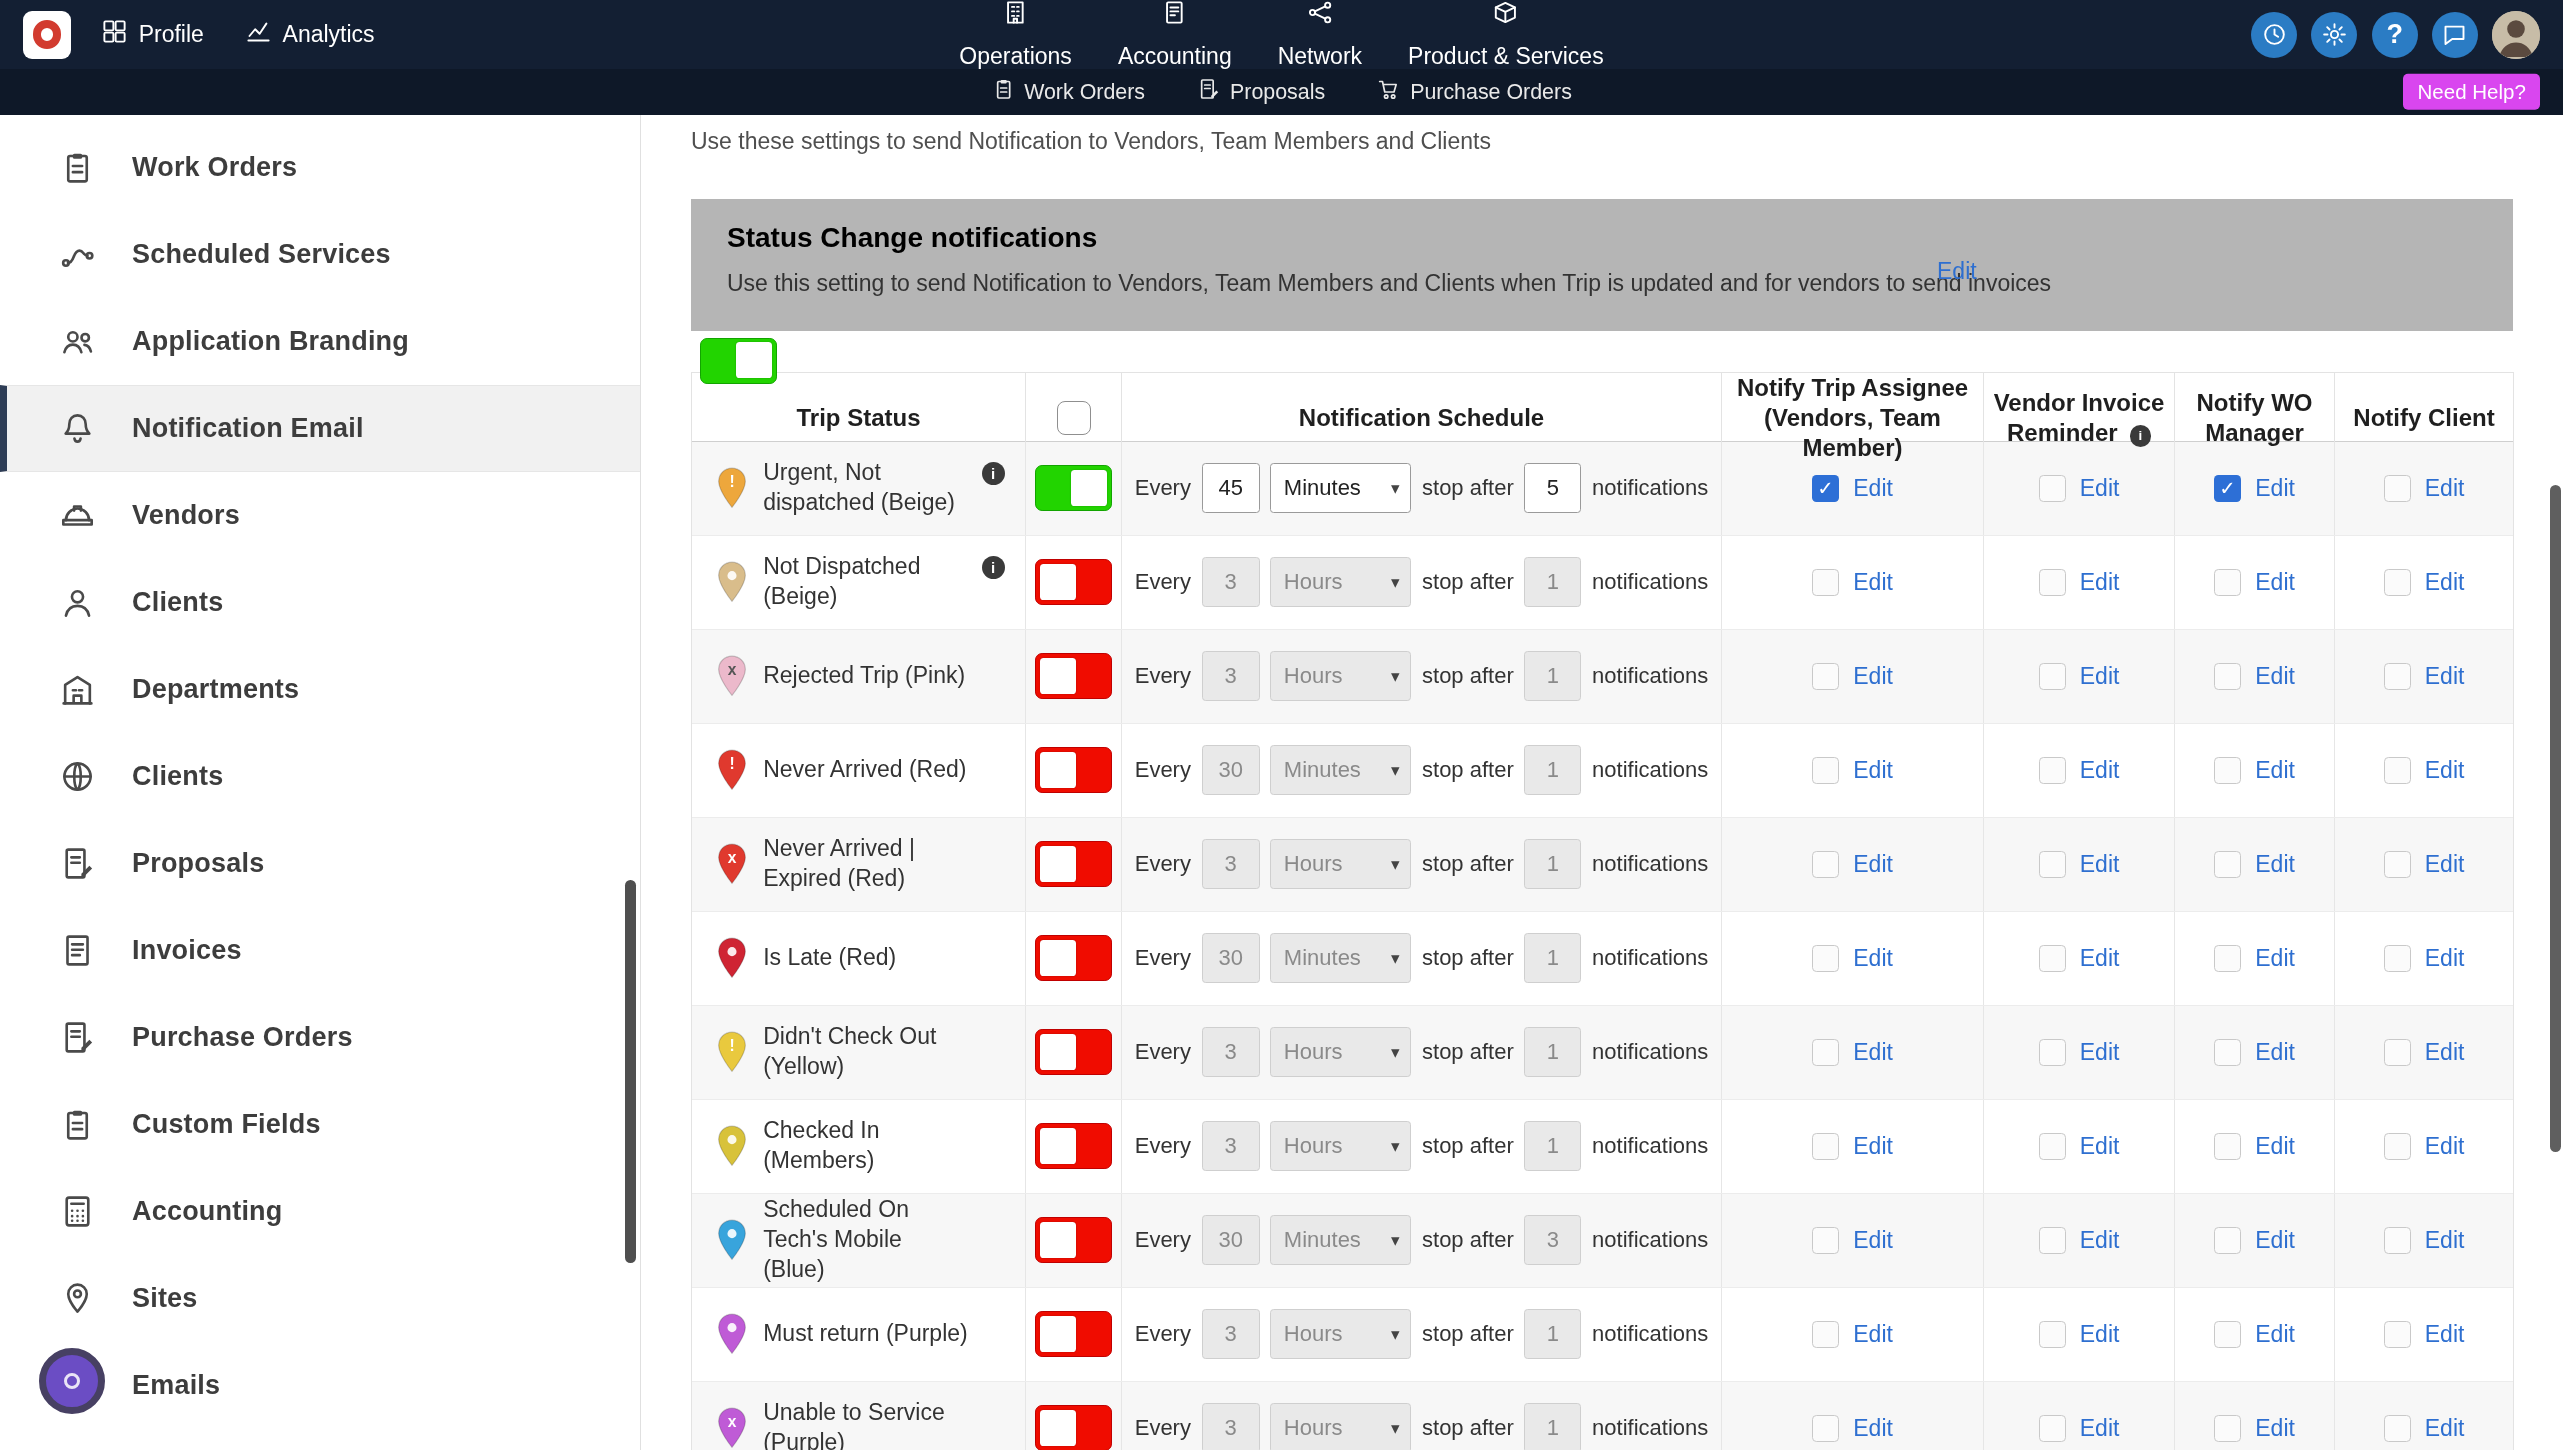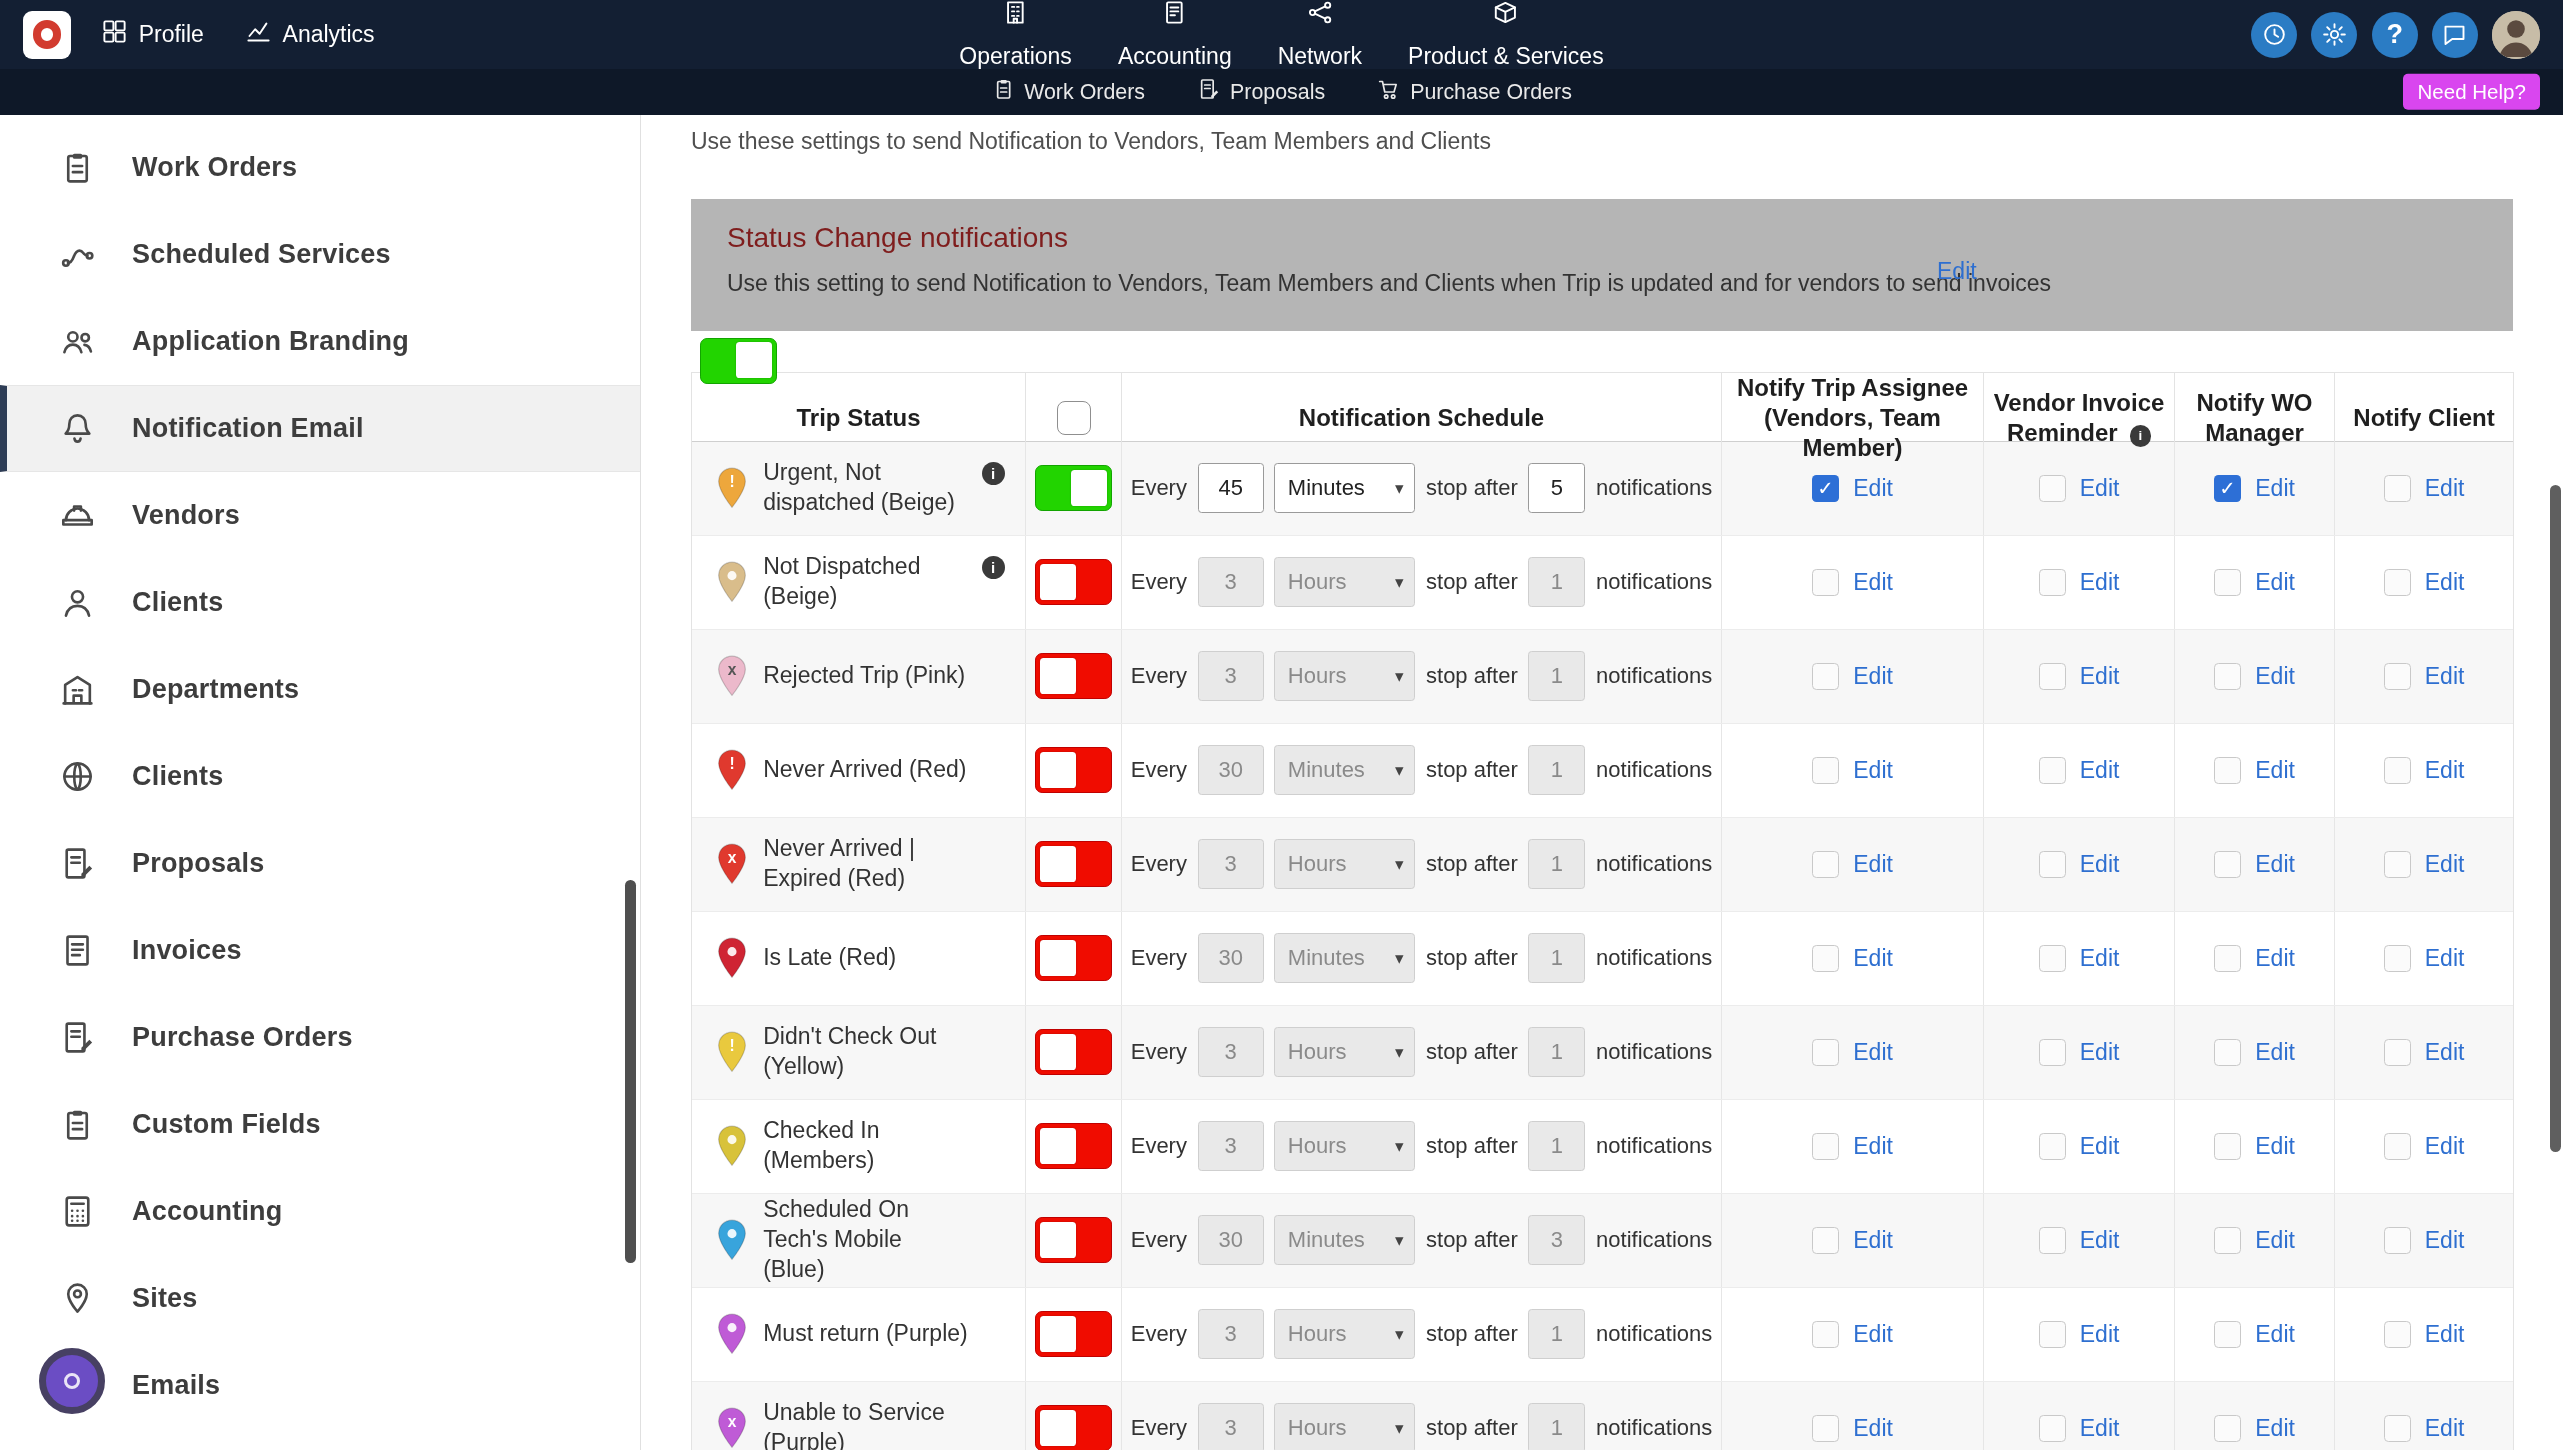--- a/index.html
+++ b/index.html
@@ -53,21 +53,21 @@
     border-top:0.9px solid #e6e6e6; border-bottom:0.9px solid #e6e6e6; }
   .side-scroll { position:absolute; right:4.4px; top:765px; width:10.7px; height:383px;
     border-radius:5.3px; background:#4f4f4f; }
 
   
   .main { flex:1; position:relative; padding:12.5px 50px 0 50px; overflow:hidden; }
   .intro { font-size:23px; color:#4f4f4f; }
 
   .banner { margin-top:44px; background:#b5b5b5; position:relative;
     padding:23px 36px; height:132px; }
-  .banner-title { font-size:28px; font-weight:normal; color:#7f1d1d; }
+  .banner-title { font-size:28px; font-weight:bold; color:#000000; }
   .banner-desc { font-size:23px; color:#333; margin-top:16px; }
   .banner-edit { position:absolute; left:1246px; top:59px; color:#2e6fd0;
     font-size:23px; cursor:pointer; }
   .banner-toggle { position:absolute; right:27px; top:41px; }
 
   
   .tgl { display:inline-block; width:77px; height:46px; border-radius:7.1px; position:relative; cursor:pointer; }
   .tgl.on  { background:#22d400; border:1.8px solid #12a400; }
   .tgl.off { background:#f00c00; border:1.8px solid #c00000; }
   .tgl .knob { position:absolute; top:3.6px; width:36px; height:36px; background:#fff;
@@ -94,21 +94,21 @@
   .c-status { justify-content:flex-start; padding-left:23px; gap:14.2px; }
   .pin svg { width:34px; height:44px; display:block; }
   .label-wrap { display:flex; gap:12.5px; align-items:flex-start; }
   .status-label { font-size:23px; color:#333; max-width:206px; line-height:1.3; }
   .info-dot { width:23px; height:23px; border-radius:50%; background:#3a3a3a; color:#fff;
     font-size:15px; font-weight:bold; display:inline-flex; align-items:center;
     justify-content:center; margin-top:3.6px; flex:none; cursor:pointer; }
 
   .c-sched { gap:10.7px; font-size:22px; color:#333; }
   .sw { white-space:nowrap; }
-  .num { width:66px; height:50px; border:0.9px solid #9a9a9a; border-radius:3.6px;
+  .num { width:58px; height:50px; border:0.9px solid #9a9a9a; border-radius:3.6px;
     text-align:center; font-size:22px; color:#222; background:#fff; font-family:inherit; }
   .num-sm { width:57px; }
   .sel { min-width:141px; height:50px; border:0.9px solid #9a9a9a; border-radius:3.6px;
     display:flex; align-items:center; justify-content:space-between; gap:21px;
     padding:0 10.7px 0 12.5px; font-size:22px; color:#222; background:#fff; cursor:pointer; }
   .sel .arrow { font-size:17px; color:#444; }
   .dis { background:#e9e9e9 !important; color:#8a8a8a !important; border-color:#cfcfcf !important; }
 
   .c-notify { gap:0; }
   .cb { width:27px; height:27px; border-radius:4.4px; display:inline-flex;

